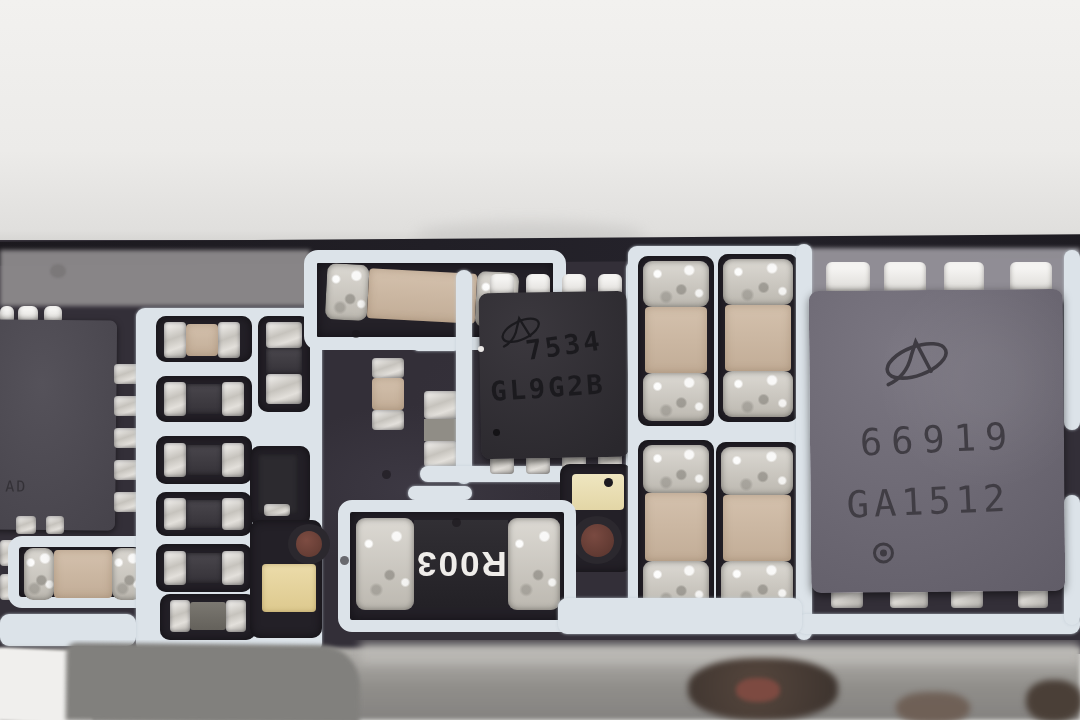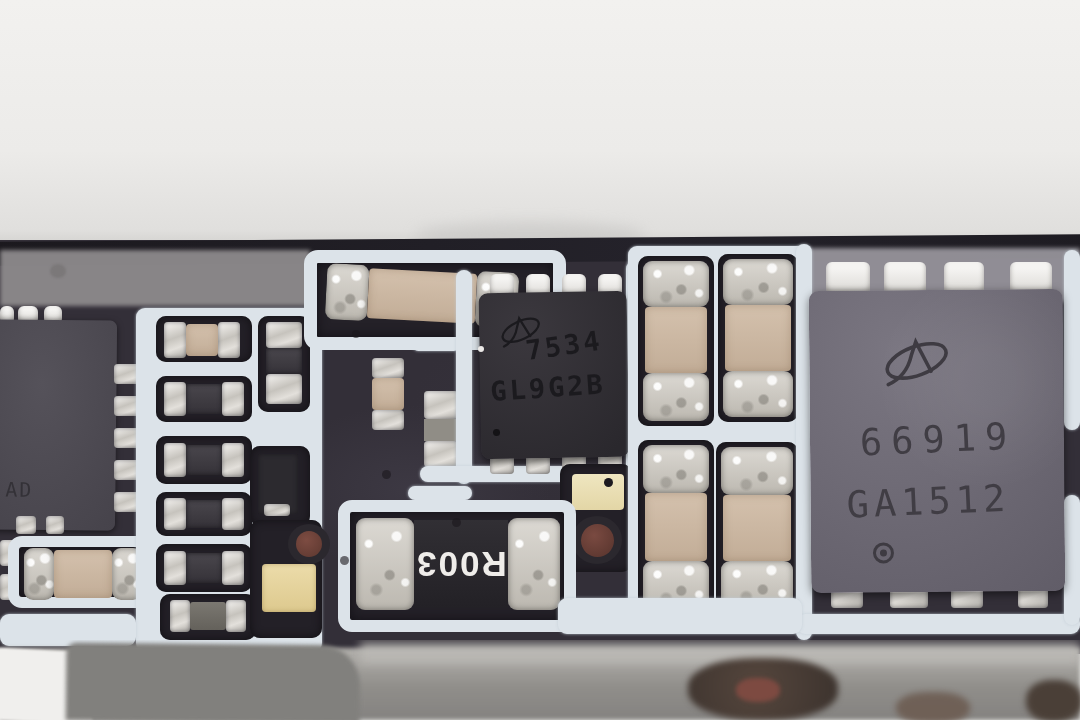--- a/index.html
+++ b/index.html
@@ -54,21 +54,21 @@
       radial-gradient(130% 130% at 35% 20%,#7a7681,#615d68 78%);
     border-radius:10px;box-shadow:0 3px 8px rgba(0,0,0,.5);}
   .qfn{background:radial-gradient(120% 120% at 40% 30%,#55525a,#46434b 75%);
     border-radius:7px;box-shadow:0 2px 6px rgba(0,0,0,.5);}
   .pinw{background:linear-gradient(180deg,#f5f4f2 20%,#dad8d4);border-radius:6px;
     box-shadow:inset 0 -4px 5px rgba(92,90,87,.55);}
 
   .mark{font-family:"DejaVu Sans Mono",monospace;white-space:nowrap;}
   .m7534{color:#1b1a1e;font-size:27px;font-weight:600;letter-spacing:3px;}
   .m66919{color:#403d44;font-size:37px;font-weight:500;}
-  .mAD{color:#2e2c31;font-size:20px;font-weight:400;opacity:.8;letter-spacing:2px;}
+  .mAD{color:#2e2c31;font-size:15px;font-weight:400;opacity:.8;letter-spacing:2px;}
   .r003{color:#efedea;font-family:"Liberation Sans",sans-serif;font-weight:bold;
     font-size:35px;letter-spacing:2px;transform:rotate(180deg);}
 
   .dot{border-radius:50%;}
   .pin1ring{width:15px;height:15px;border:3px solid #3e3b42;border-radius:50%;}
   .pin1ring::after{content:"";position:absolute;left:4px;top:4px;width:7px;height:7px;
     background:#3e3b42;border-radius:50%;}
 
   
   .fg{left:0;top:640px;width:1080px;height:80px;overflow:hidden;}

